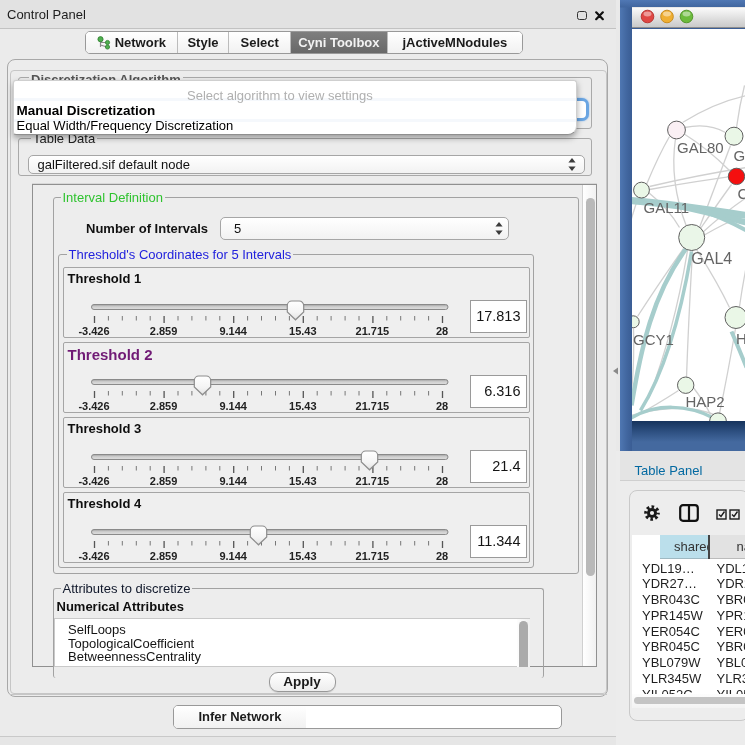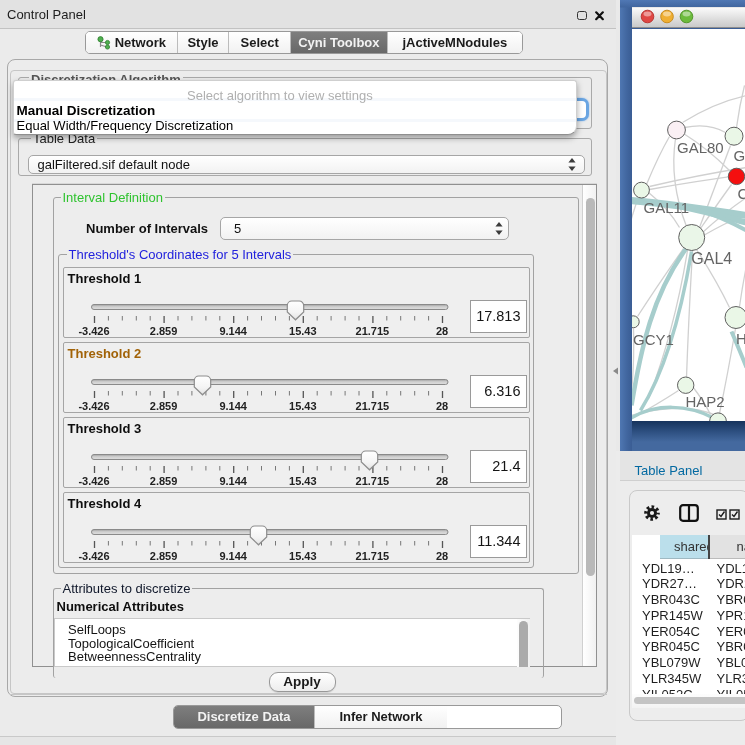--- a/index.html
+++ b/index.html
@@ -73,21 +73,21 @@
     <path d="M286.8 38.5 a4.5 4.5 0 0 1 4.5 -4.5 h7.4 a4.5 4.5 0 0 1 4.5 4.5 v6.5 L295 52.8 L286.8 45 Z" fill="url(#thm)" stroke="#8d8d8d" stroke-width="1.2"></path>
   </svg>
 <span class="tlabel" style="left:94.0px;top:324.5px">-3.426</span>
 <span class="tlabel" style="left:163.6px;top:324.5px">2.859</span>
 <span class="tlabel" style="left:233.2px;top:324.5px">9.144</span>
 <span class="tlabel" style="left:302.8px;top:324.5px">15.43</span>
 <span class="tlabel" style="left:372.4px;top:324.5px">21.715</span>
 <span class="tlabel" style="left:442.0px;top:324.5px">28</span>
 <div class="vbox" style="left:470px;top:300px;width:56.5px;height:33px;line-height:31px">17.813</div>
 <div class="abs" style="left:62.5px;top:342px;width:467.5px;height:71px;background:#efefef;border:1px solid #a5a5a5;border-radius:2px"></div>
-<div class="abs bold" style="left:67.5px;top:346px;font-size:13px;color:#a16207">Threshold 2</div>
+<div class="abs bold" style="left:67.5px;top:346px;font-size:15px;color:#701a75">Threshold 2</div>
 <svg class="abs" style="left:62.5px;top:342px" width="467.5" height="71" viewBox="62.5 0 467.5 71">
     <rect x="91" y="37.5" width="356.5" height="5" rx="2.5" fill="url(#trk)" stroke="#8a8a8a" stroke-width="1"></rect>
     <path d="M107.9 49 V53.5 M121.8 49 V53.5 M135.8 49 V53.5 M149.7 49 V53.5 M177.5 49 V53.5 M191.4 49 V53.5 M205.4 49 V53.5 M219.3 49 V53.5 M247.1 49 V53.5 M261.0 49 V53.5 M275.0 49 V53.5 M288.9 49 V53.5 M316.7 49 V53.5 M330.6 49 V53.5 M344.6 49 V53.5 M358.5 49 V53.5 M386.3 49 V53.5 M400.2 49 V53.5 M414.2 49 V53.5 M428.1 49 V53.5" stroke="#777" stroke-width="1"></path>
     <path d="M94.0 49 V56 M163.6 49 V56 M233.2 49 V56 M302.8 49 V56 M372.4 49 V56 M442.0 49 V56" stroke="#555" stroke-width="1.3"></path>
     <path d="M193.8 38.5 a4.5 4.5 0 0 1 4.5 -4.5 h7.4 a4.5 4.5 0 0 1 4.5 4.5 v6.5 L202 52.8 L193.8 45 Z" fill="url(#thm)" stroke="#8d8d8d" stroke-width="1.2"></path>
   </svg>
 <span class="tlabel" style="left:94.0px;top:399.5px">-3.426</span>
 <span class="tlabel" style="left:163.6px;top:399.5px">2.859</span>
 <span class="tlabel" style="left:233.2px;top:399.5px">9.144</span>
 <span class="tlabel" style="left:302.8px;top:399.5px">15.43</span>
@@ -142,21 +142,20 @@
 <div class="gt" style="left:60.5px;top:582px;background:#ededed;color:#0f172a">Attributes to discretize</div>
 <div class="abs bold" style="left:56.5px;top:599px;font-size:13px;color:#0e0e0e">Numerical Attributes</div>
 <div class="abs" style="left:54px;top:618px;width:475.5px;height:48.5px;background:#fff;border:1px solid #c9c9c9;overflow:hidden">
     <div style="padding-left:13px;font-size:13px;color:#141414;line-height:13.7px;padding-top:4px">SelfLoops<br>TopologicalCoefficient<br>BetweennessCentrality</div>
   </div>
 <div class="abs" style="left:516.5px;top:618.5px;width:13px;height:48px;background:linear-gradient(90deg,#fdfdfd,#f0f0f0)"></div>
 <div class="abs" style="left:518.5px;top:621px;width:9px;height:46px;background:#ababab;border-radius:4.5px 4.5px 0 0"></div>
 <div class="abs" style="left:268.5px;top:672px;width:67px;height:19.5px;background:linear-gradient(#ffffff,#ededed);border:1px solid #989898;border-radius:9px;font-size:13.5px;font-weight:600;color:#1a1a1a;text-align:center;line-height:18px;box-shadow:0 1px 1px rgba(0,0,0,0.12)">Apply</div>
 <div class="abs" style="left:9.5px;top:694px;width:597px;height:0;border-top:1px solid #c6c6c6"></div>
 <div class="seg" style="left:173px;top:704.5px;width:389px;height:24px">
-<div class="dark" style="width:141px">Discretize Data</div>
 <div style="width:132px">Infer Network</div>
 </div>
 <svg class="abs" style="left:612px;top:367px" width="7" height="8" viewBox="0 0 7 8">
     <path d="M6 0.5 L1 4 L6 7.5 Z" fill="#8a8a8a"></path>
   </svg>
 <div class="abs" style="left:620px;top:0;width:125px;height:450.5px;background:linear-gradient(90deg,#4f77b2 0px,#41669f 7px,#3a5d94 12px,#3a5d94)"></div>
 <div class="abs" style="left:620px;top:0;width:125px;height:450.5px;background:linear-gradient(#5078b4,#41669f 7px,rgba(0,0,0,0) 8px)"></div>
 <div class="abs" style="left:631.5px;top:6.5px;width:113.5px;height:21px;background:linear-gradient(#fafafa,#c9c9c9);border-bottom:1px solid #8d8d8d;border-top:1px solid #e8e8e8"></div>
 <svg class="abs" style="left:639px;top:9px" width="56" height="15" viewBox="0 0 56 15">
     <circle cx="8.5" cy="7.5" r="6.3" fill="#df4744" stroke="#b93734" stroke-width="1"></circle>

